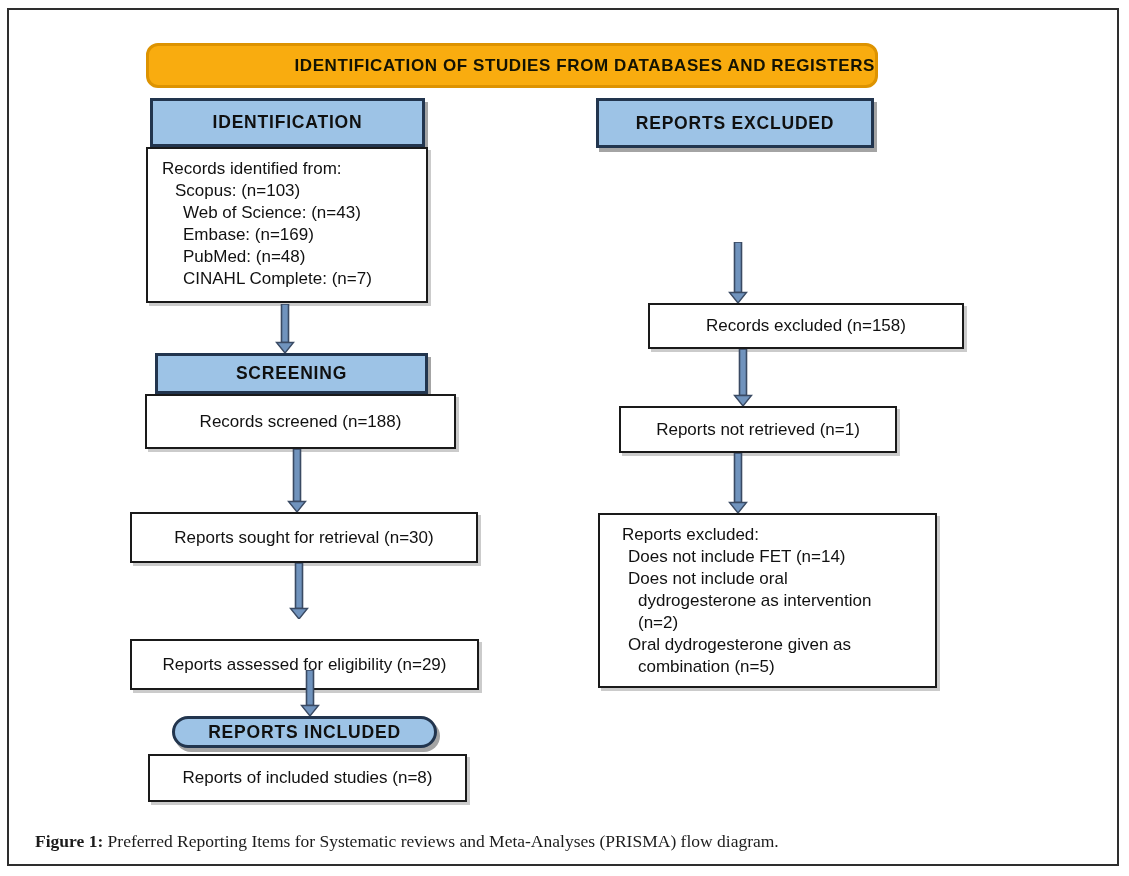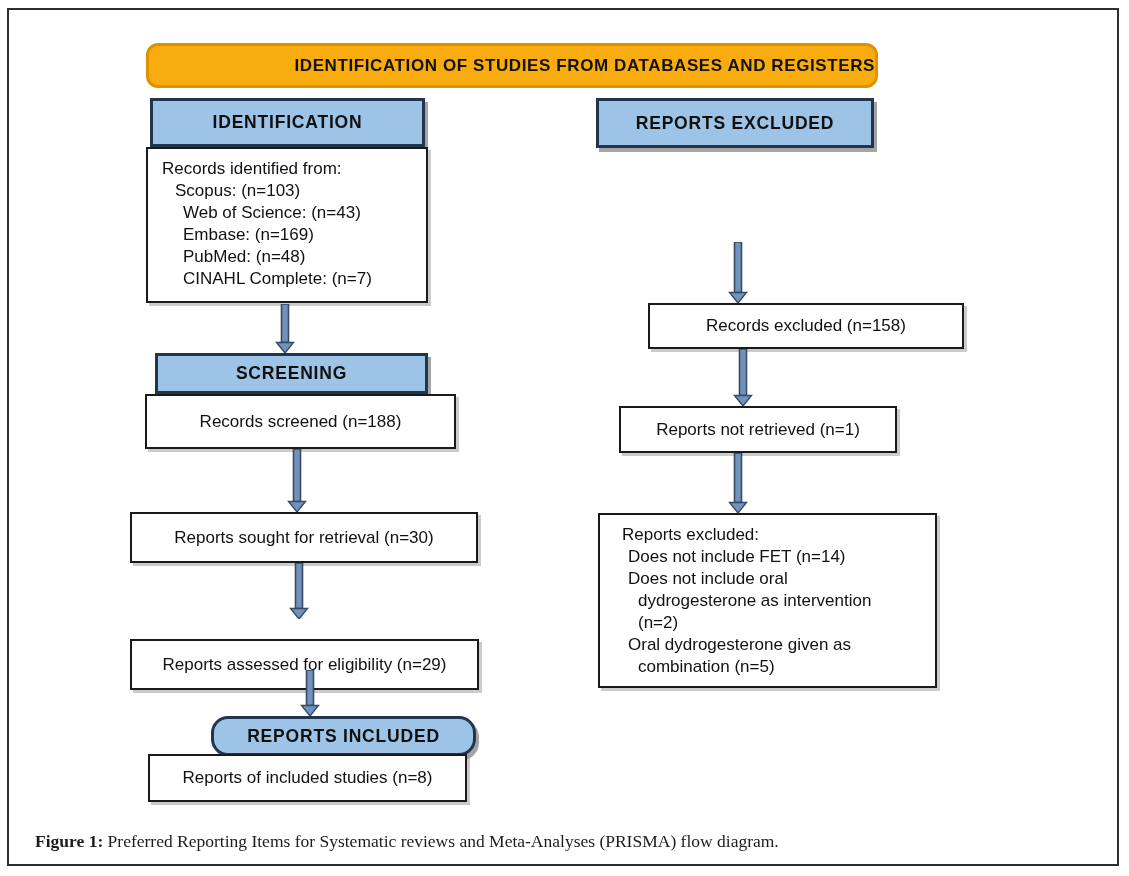--- a/index.html
+++ b/index.html
@@ -163,21 +163,21 @@
 
   <div class="white-box centered" style="left:130px; top:639px; width:349px; height:51px;">
     <span>Reports assessed for eligibility (n=29)</span>
   </div>
 
   <svg class="flow-arrow" style="left:299px; top:670px;" width="22" height="46" viewBox="0 0 22 46">
     <rect class="arrow-shaft" x="7.5" y="0" width="7" height="35.5"></rect>
     <polygon class="arrow-head" points="2.5,35.5 19.5,35.5 11,46"></polygon>
   </svg>
 
-  <div class="stage-header" style="left:172px; top:716px; width:265px; height:40px; border-radius:17px;margin-left:39px;">
+  <div class="stage-header" style="left:172px; top:716px; width:265px; height:32px; border-radius:17px;">
     <span>REPORTS INCLUDED</span>
   </div>
 
   <div class="white-box centered" style="left:148px; top:754px; width:319px; height:48px;">
     <span>Reports of included studies (n=8)</span>
   </div>
 
   <div class="stage-header" style="left:596px; top:98px; width:278px; height:50px;">
     <span>REPORTS EXCLUDED</span>
   </div>

